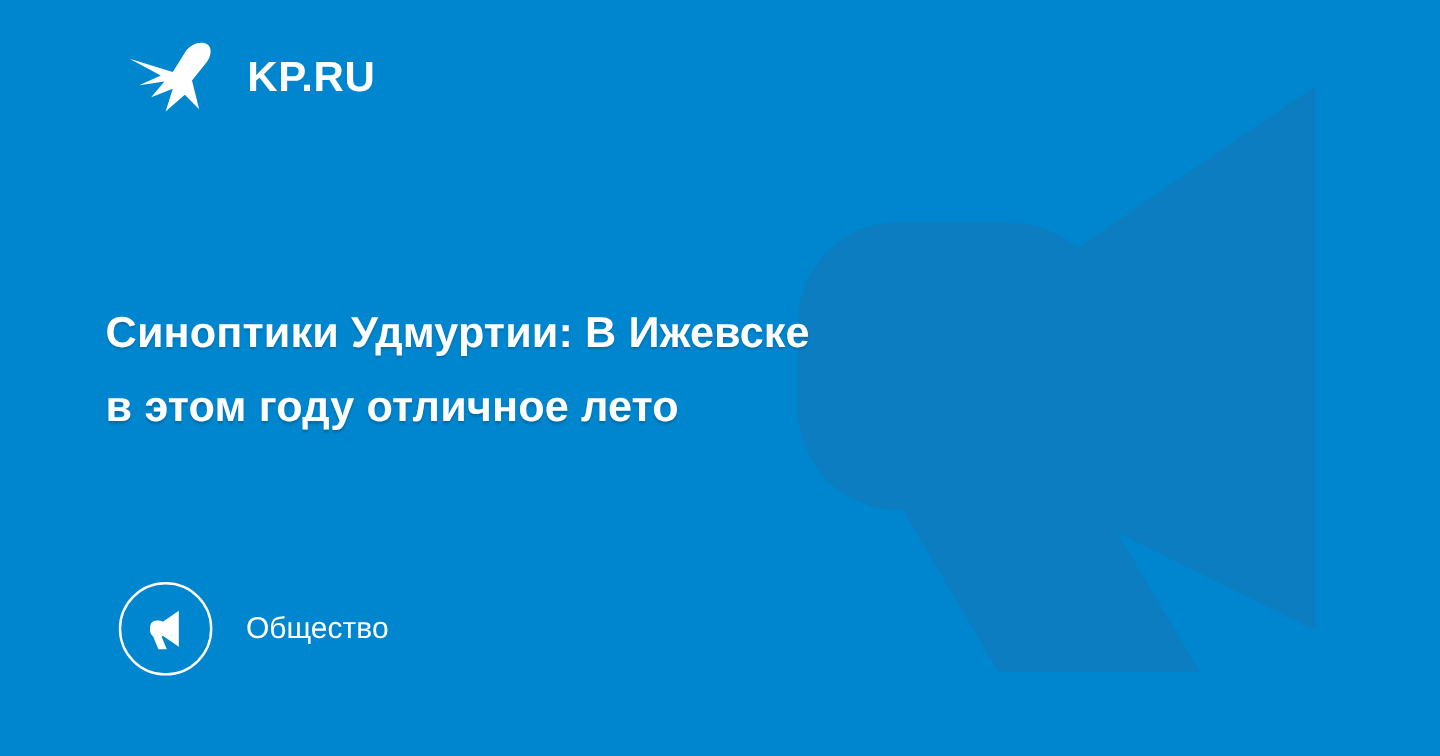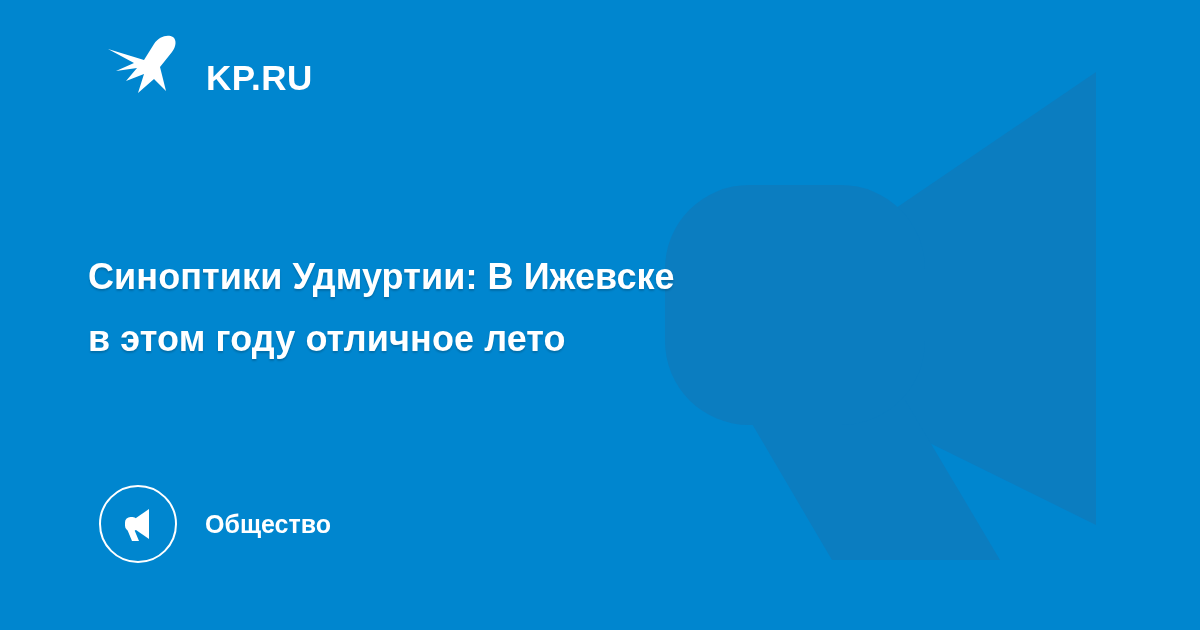--- a/index.html
+++ b/index.html
@@ -30,21 +30,21 @@
     height: 630px;
     pointer-events: none;
   }
 
   
   .header {
     position: absolute;
     left: 104px;
     top: 33px;
     display: flex;
-    align-items: flex-end;
+    align-items: center;
     height: 62px;
   }
   .logo-bird {
     width: 76px;
     height: 62px;
     display: block;
   }
   .logo-wordmark {
     margin-left: 26px;
     color: #ffffff;
@@ -92,21 +92,21 @@
   }
   .category-icon {
     width: 40px;
     height: 40px;
     display: block;
   }
   .category-label {
     margin-left: 28px;
     color: #ffffff;
     font-size: 25px;
-    font-weight: bold;
+    font-weight: normal;
     line-height: 1;
     white-space: nowrap;
   }
 </style>
 </head>
 <body>
 
 <div class="card">
 
   <svg class="watermark" viewBox="0 0 1200 630" preserveAspectRatio="none" aria-hidden="true">

